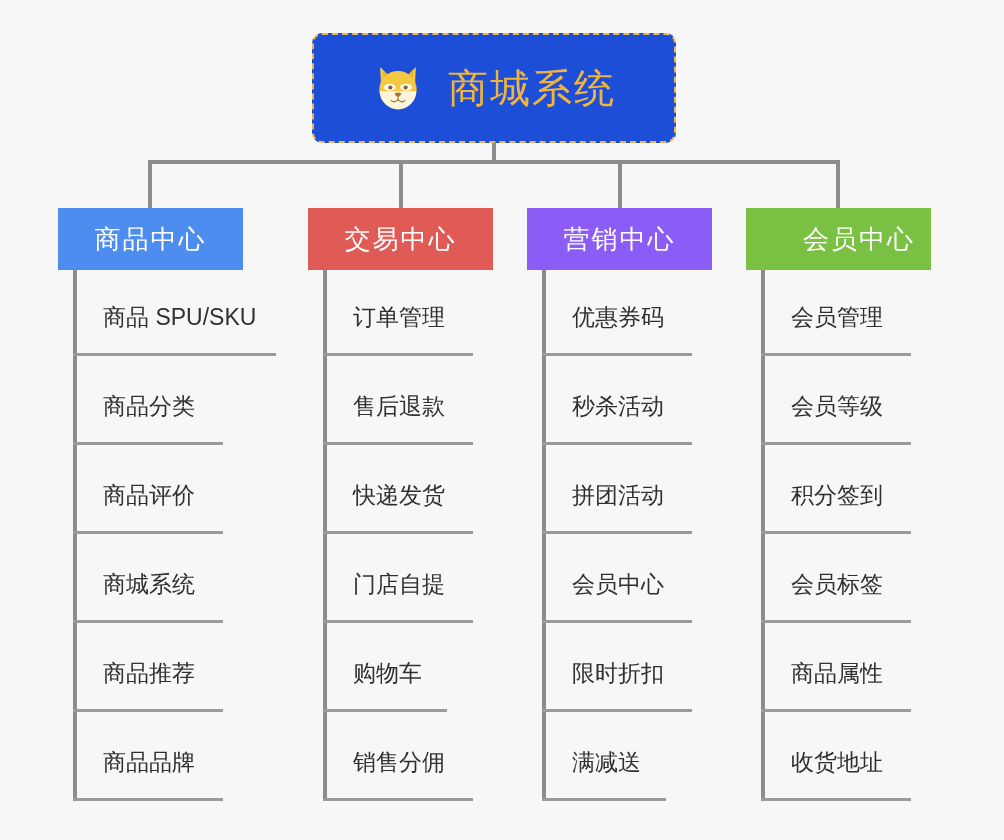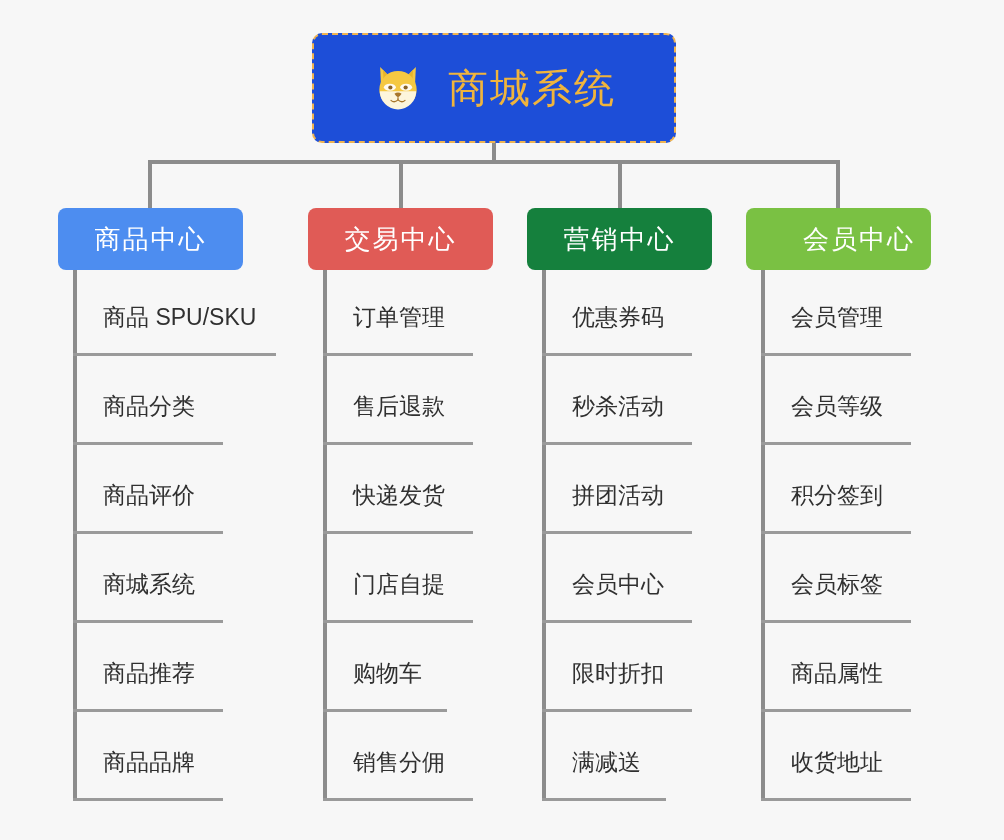--- a/index.html
+++ b/index.html
@@ -54,21 +54,21 @@
     position: absolute;
     background: #8c8c8c;
   }
   .vline { width: 4px; }
   .hline { height: 4px; }
 
   
   .cat-box {
     position: absolute;
     height: 62px;
-    border-radius: 8px;
+    border-radius: 0;
     display: flex;
     align-items: center;
     justify-content: center;
     box-sizing: border-box;
   }
   .cat-label {
     font-size: 26px;
     color: #ffffff;
     letter-spacing: 2px;
     line-height: 1;
@@ -200,21 +200,21 @@
         </div>
         <div class="leaf" style="top: 439px; width: 124px;">
           <div class="leaf-rule" style="width: 124px;"></div>
           <div class="leaf-label">购物车</div>
         </div>
         <div class="leaf" style="top: 528px; width: 150px;">
           <div class="leaf-rule" style="width: 150px;"></div>
           <div class="leaf-label">销售分佣</div>
         </div>
       </div>
-      <div class="cat-box" style="left: 527px; top: 208px; width: 185px; background: #15803d;">
+      <div class="cat-box" style="left: 527px; top: 208px; width: 185px; background: #8b5cf6;">
         <span class="cat-label">营销中心</span>
       </div>
       <div class="line vline" style="left: 542px; top: 270px; height: 0px;"></div>
       <div class="column" style="left: 542px; top: 270px;">
         <div class="spine" style="height: 528px;"></div>
         <div class="leaf" style="top: 83px; width: 150px;">
           <div class="leaf-rule" style="width: 150px;"></div>
           <div class="leaf-label">优惠券码</div>
         </div>
         <div class="leaf" style="top: 172px; width: 150px;">

